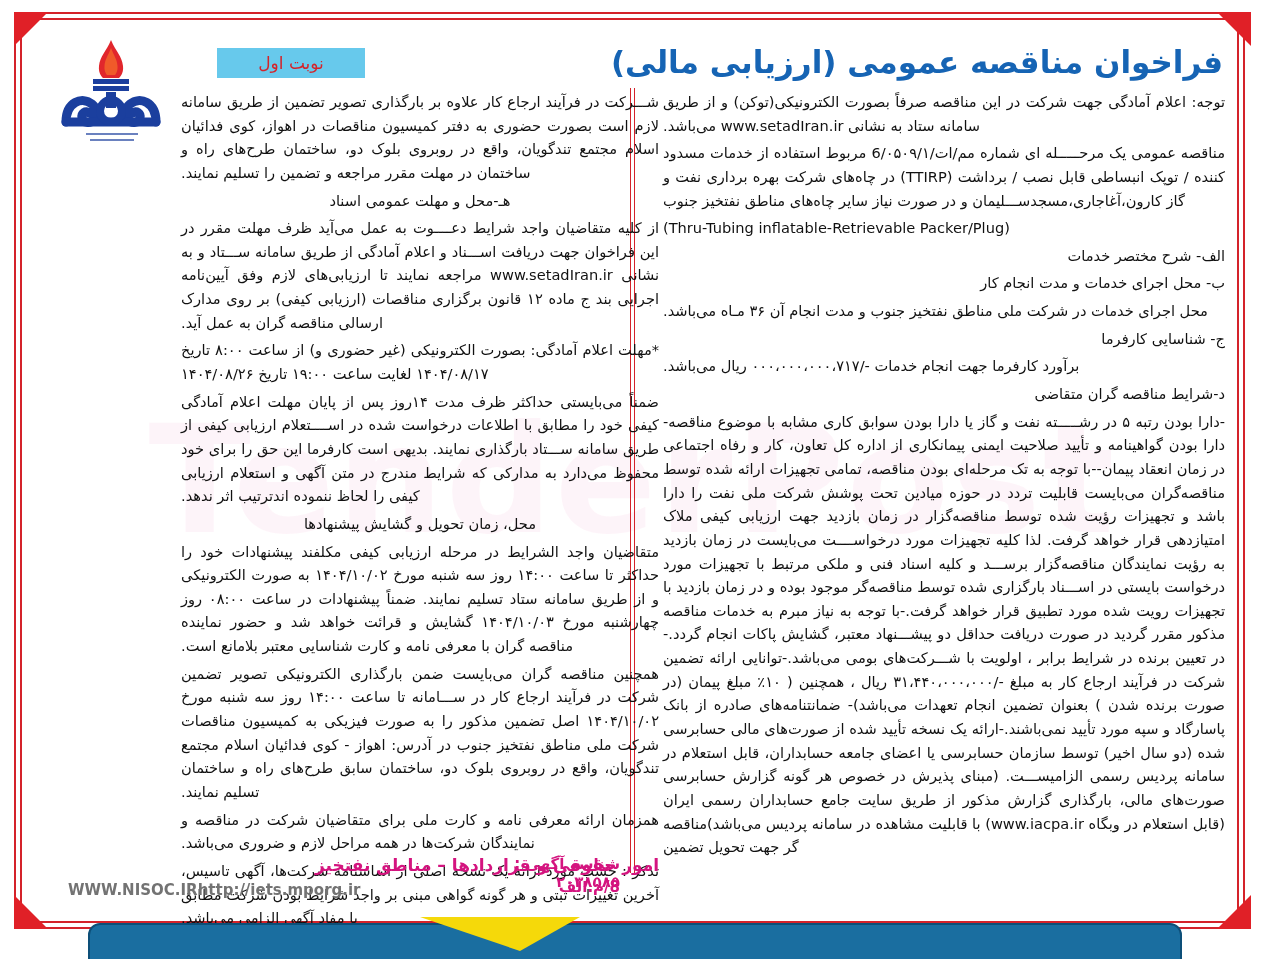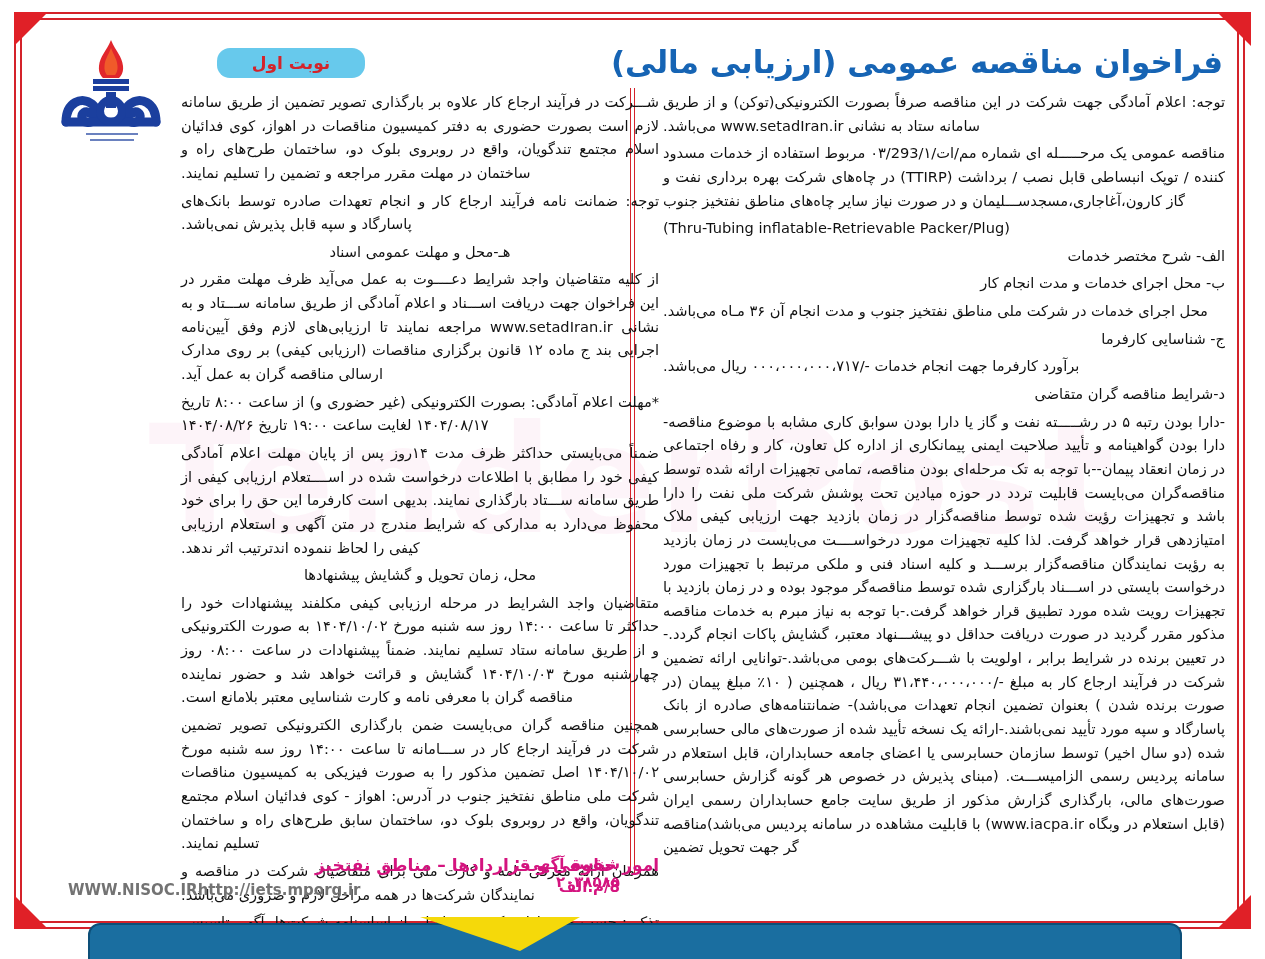--- a/index.html
+++ b/index.html
@@ -49,21 +49,21 @@
   #main-title{
     position:absolute;right:42px;top:22px;
     font-size:31px;font-weight:bold;color:#1664b4;
     white-space:nowrap;letter-spacing:-.5px;
   }
   #round-badge{
     position:absolute;left:217px;top:26px;
     width:148px;height:30px;
     background:#67c9ec;
     display:flex;align-items:center;justify-content:center;
-    color:#d4232a;font-size:17px;font-weight:bold;border-radius:13px;
+    color:#d4232a;font-size:17px;font-weight:normal;
   }
 
   
   #logo{position:absolute;left:46px;top:36px;width:130px;height:112px;z-index:4;}
 
   
   #cols{
     position:absolute;top:86px;left:40px;
     width:1185px;height:790px;z-index:4;
   }
@@ -167,34 +167,33 @@
     <path d="M40 98 L92 98 M44 104 L88 104" stroke="#1b3f9e" stroke-width="2" opacity=".65"></path>
   </svg>
 </div>
 
 <div id="col-divider"></div>
 
 <div id="cols">
 
   <div class="col" id="col-right">
     <p class="p">توجه: اعلام آمادگی جهت شرکت در این مناقصه صرفاً بصورت الکترونیکی(توکن) و از طریق سامانه ستاد به نشانی www.setadIran.ir  می‌باشد.</p>
-    <p class="p">مناقصه عمومی یک مرحـــــله ای شماره  مم/ات/۰۳/293/۱ مربوط استفاده از خدمات مسدود کننده / توپک انبساطی قابل نصب / برداشت (TTIRP) در چاه‌های شرکت بهره برداری نفت و گاز کارون،آغاجاری،مسجدســـلیمان و در صورت نیاز سایر چاه‌های مناطق نفتخیز جنوب</p>
+    <p class="p">مناقصه عمومی یک مرحـــــله ای شماره  مم/ات/6/۰۵۰۹/۱ مربوط استفاده از خدمات مسدود کننده / توپک انبساطی قابل نصب / برداشت (TTIRP) در چاه‌های شرکت بهره برداری نفت و گاز کارون،آغاجاری،مسجدســـلیمان و در صورت نیاز سایر چاه‌های مناطق نفتخیز جنوب</p>
     <p class="p lt">(Thru-Tubing inflatable-Retrievable Packer/Plug)</p>
     <p class="p rt">الف- شرح مختصر خدمات</p>
     <p class="p rt">ب-  محل اجرای خدمات و مدت انجام کار</p>
     <p class="p">محل اجرای خدمات در شرکت ملی مناطق نفتخیز جنوب و مدت انجام آن ۳۶ مـاه  می‌باشد.</p>
     <p class="p rt">ج-  شناسایی کارفرما</p>
     <p class="p">برآورد کارفرما جهت انجام خدمات   -/۰۰۰،۰۰۰،۰۰۰،۷۱۷ ریال  می‌باشد.</p>
     <p class="p rt">د-شرایط مناقصه گران متقاضی</p>
     <p class="p">-دارا بودن رتبه ۵ در رشـــــته نفت و گاز یا دارا بودن سوابق کاری مشابه با موضوع مناقصه-دارا بودن گواهینامه و تأیید صلاحیت ایمنی پیمانکاری از اداره کل تعاون، کار و رفاه اجتماعی در زمان انعقاد پیمان--با توجه به تک مرحله‌ای بودن مناقصه، تمامی تجهیزات ارائه شده توسط مناقصه‌گران می‌بایست قابلیت تردد در حوزه میادین تحت پوشش شرکت ملی نفت را دارا باشد و تجهیزات رؤیت شده توسط مناقصه‌گزار در زمان بازدید جهت ارزیابی کیفی ملاک امتیازدهی قرار خواهد گرفت. لذا کلیه تجهیزات مورد درخواســــت می‌بایست در زمان بازدید به رؤیت نمایندگان مناقصه‌گزار برســـد و کلیه اسناد فنی و ملکی مرتبط با تجهیزات مورد درخواست بایستی در اســـناد بارگزاری شده توسط مناقصه‌گر موجود بوده و در زمان بازدید با تجهیزات رویت شده مورد تطبیق قرار خواهد گرفت.-با توجه به نیاز مبرم به خدمات مناقصه مذکور مقرر گردید در صورت دریافت حداقل دو پیشـــنهاد معتبر، گشایش پاکات انجام گردد.-در تعیین برنده در شرایط برابر ، اولویت با شـــرکت‌های بومی می‌باشد.-توانایی ارائه تضمین شرکت در فرآیند ارجاع کار به مبلغ  -/۳۱،۴۴۰،۰۰۰،۰۰۰ ریال ، همچنین ( ۱۰٪ مبلغ پیمان (در صورت برنده شدن ) بعنوان تضمین انجام تعهدات می‌باشد)- ضمانتنامه‌های صادره از بانک پاسارگاد و سپه مورد تأیید نمی‌باشند.-ارائه یک نسخه تأیید شده از صورت‌های مالی حسابرسی شده (دو سال اخیر) توسط سازمان حسابرسی یا اعضای جامعه حسابداران، قابل استعلام در سامانه پردیس رسمی الزامیســـت. (مبنای پذیرش در خصوص هر گونه گزارش حسابرسی صورت‌های مالی، بارگذاری گزارش مذکور از طریق سایت جامع حسابداران رسمی ایران (قابل استعلام در وبگاه www.iacpa.ir) با قابلیت مشاهده در سامانه پردیس می‌باشد)مناقصه گر جهت تحویل تضمین</p>
   </div>
 
   <div class="col" id="col-left">
     <p class="p">شـــرکت در فرآیند ارجاع کار علاوه بر بارگذاری تصویر تضمین از طریق سامانه لازم است بصورت حضوری به دفتر کمیسیون مناقصات در اهواز، کوی فدائیان اسلام مجتمع تندگویان، واقع در روبروی بلوک دو، ساختمان طرح‌های راه و ساختمان در مهلت مقرر مراجعه و تضمین را تسلیم نمایند.</p>
-    <p class="p">توجه: ضمانت نامه فرآیند ارجاع کار و انجام تعهدات صادره توسط بانک‌های پاسارگاد و سپه قابل پذیرش نمی‌باشد.</p>
     <p class="p ct">هـ-محل و  مهلت عمومی اسناد</p>
     <p class="p">از کلیه متقاضیان واجد شرایط دعــــوت به عمل می‌آید ظرف مهلت مقرر در این فراخوان جهت دریافت اســـناد و اعلام آمادگی از طریق سامانه ســـتاد و به نشانی www.setadIran.ir مراجعه نمایند تا ارزیابی‌های لازم وفق آیین‌نامه اجرایی بند ج ماده ۱۲ قانون برگزاری مناقصات (ارزیابی کیفی) بر روی مدارک ارسالی مناقصه گران به عمل آید.</p>
     <p class="p">*مهلت اعلام آمادگی: بصورت الکترونیکی (غیر حضوری و) از ساعت ۸:۰۰ تاریخ  ۱۴۰۴/۰۸/۱۷ لغایت  ساعت ۱۹:۰۰ تاریخ  ۱۴۰۴/۰۸/۲۶</p>
     <p class="p">ضمناً می‌بایستی حداکثر ظرف مدت ۱۴روز پس از پایان مهلت اعلام آمادگی کیفی خود را مطابق با اطلاعات درخواست شده در اســــتعلام ارزیابی کیفی از طریق سامانه ســـتاد بارگذاری نمایند. بدیهی است کارفرما این حق را برای خود محفوظ می‌دارد به مدارکی که شرایط مندرج در متن آگهی و استعلام ارزیابی کیفی را لحاظ ننموده اندترتیب اثر ندهد.</p>
     <p class="p ct">محل، زمان تحویل و گشایش پیشنهادها</p>
     <p class="p">متقاضیان واجد الشرایط در مرحله ارزیابی کیفی مکلفند پیشنهادات خود را حداکثر تا ساعت ۱۴:۰۰ روز سه شنبه مورخ  ۱۴۰۴/۱۰/۰۲ به صورت الکترونیکی و از طریق سامانه ستاد تسلیم نمایند. ضمناً پیشنهادات در ساعت ۰۸:۰۰ روز چهارشنبه مورخ ۱۴۰۴/۱۰/۰۳ گشایش و قرائت خواهد شد و حضور نماینده مناقصه گران با معرفی نامه و کارت شناسایی معتبر بلامانع است.</p>
     <p class="p">همچنین مناقصه گران می‌بایست ضمن بارگذاری الکترونیکی تصویر تضمین شرکت در فرآیند ارجاع کار در ســـامانه تا ساعت ۱۴:۰۰ روز سه شنبه مورخ ۱۴۰۴/۱۰/۰۲ اصل تضمین مذکور را به صورت فیزیکی به کمیسیون مناقصات شرکت ملی مناطق نفتخیز جنوب در آدرس: اهواز - کوی فدائیان اسلام مجتمع تندگویان، واقع در روبروی بلوک دو، ساختمان سابق طرح‌های راه و ساختمان تسلیم نمایند.</p>
     <p class="p">همزمان ارائه معرفی نامه و کارت ملی برای متقاضیان شرکت در مناقصه و نمایندگان شرکت‌ها در همه مراحل لازم و ضروری می‌باشد.</p>
     <p class="p">تذکر : حسب مورد ارائه یک نسخه اصلی از اساسنامه شرکت‌ها، آگهی تاسیس، آخرین تغییرات ثبتی و هر گونه گواهی مبنی بر واجد شرایط بودن شرکت مطابق با مفاد آگهی الزامی می‌باشد.</p>
   </div>

